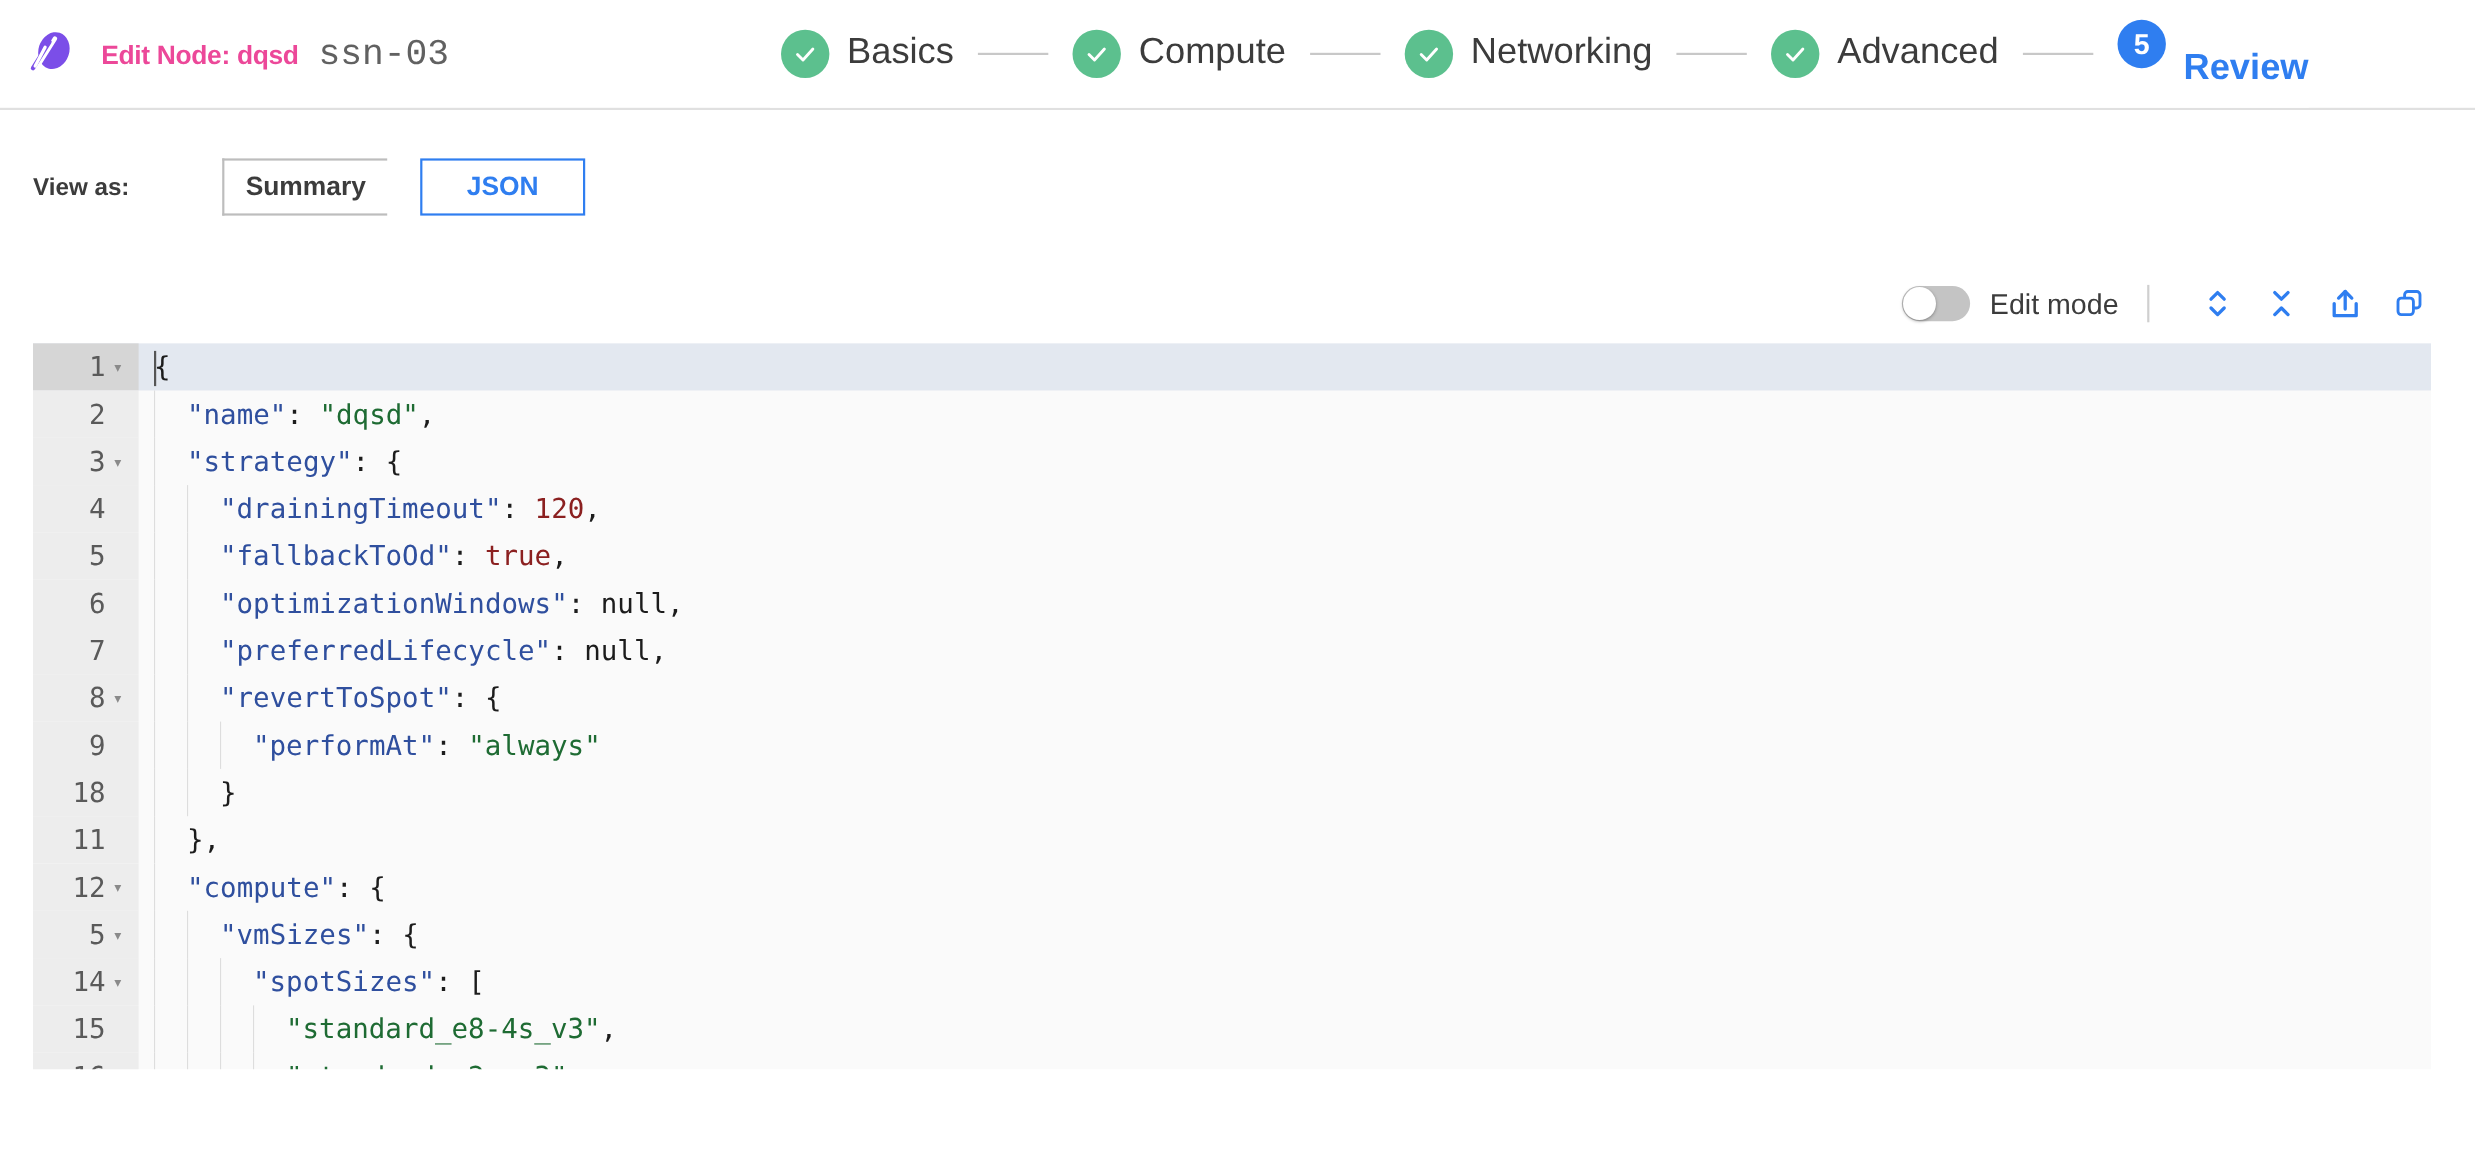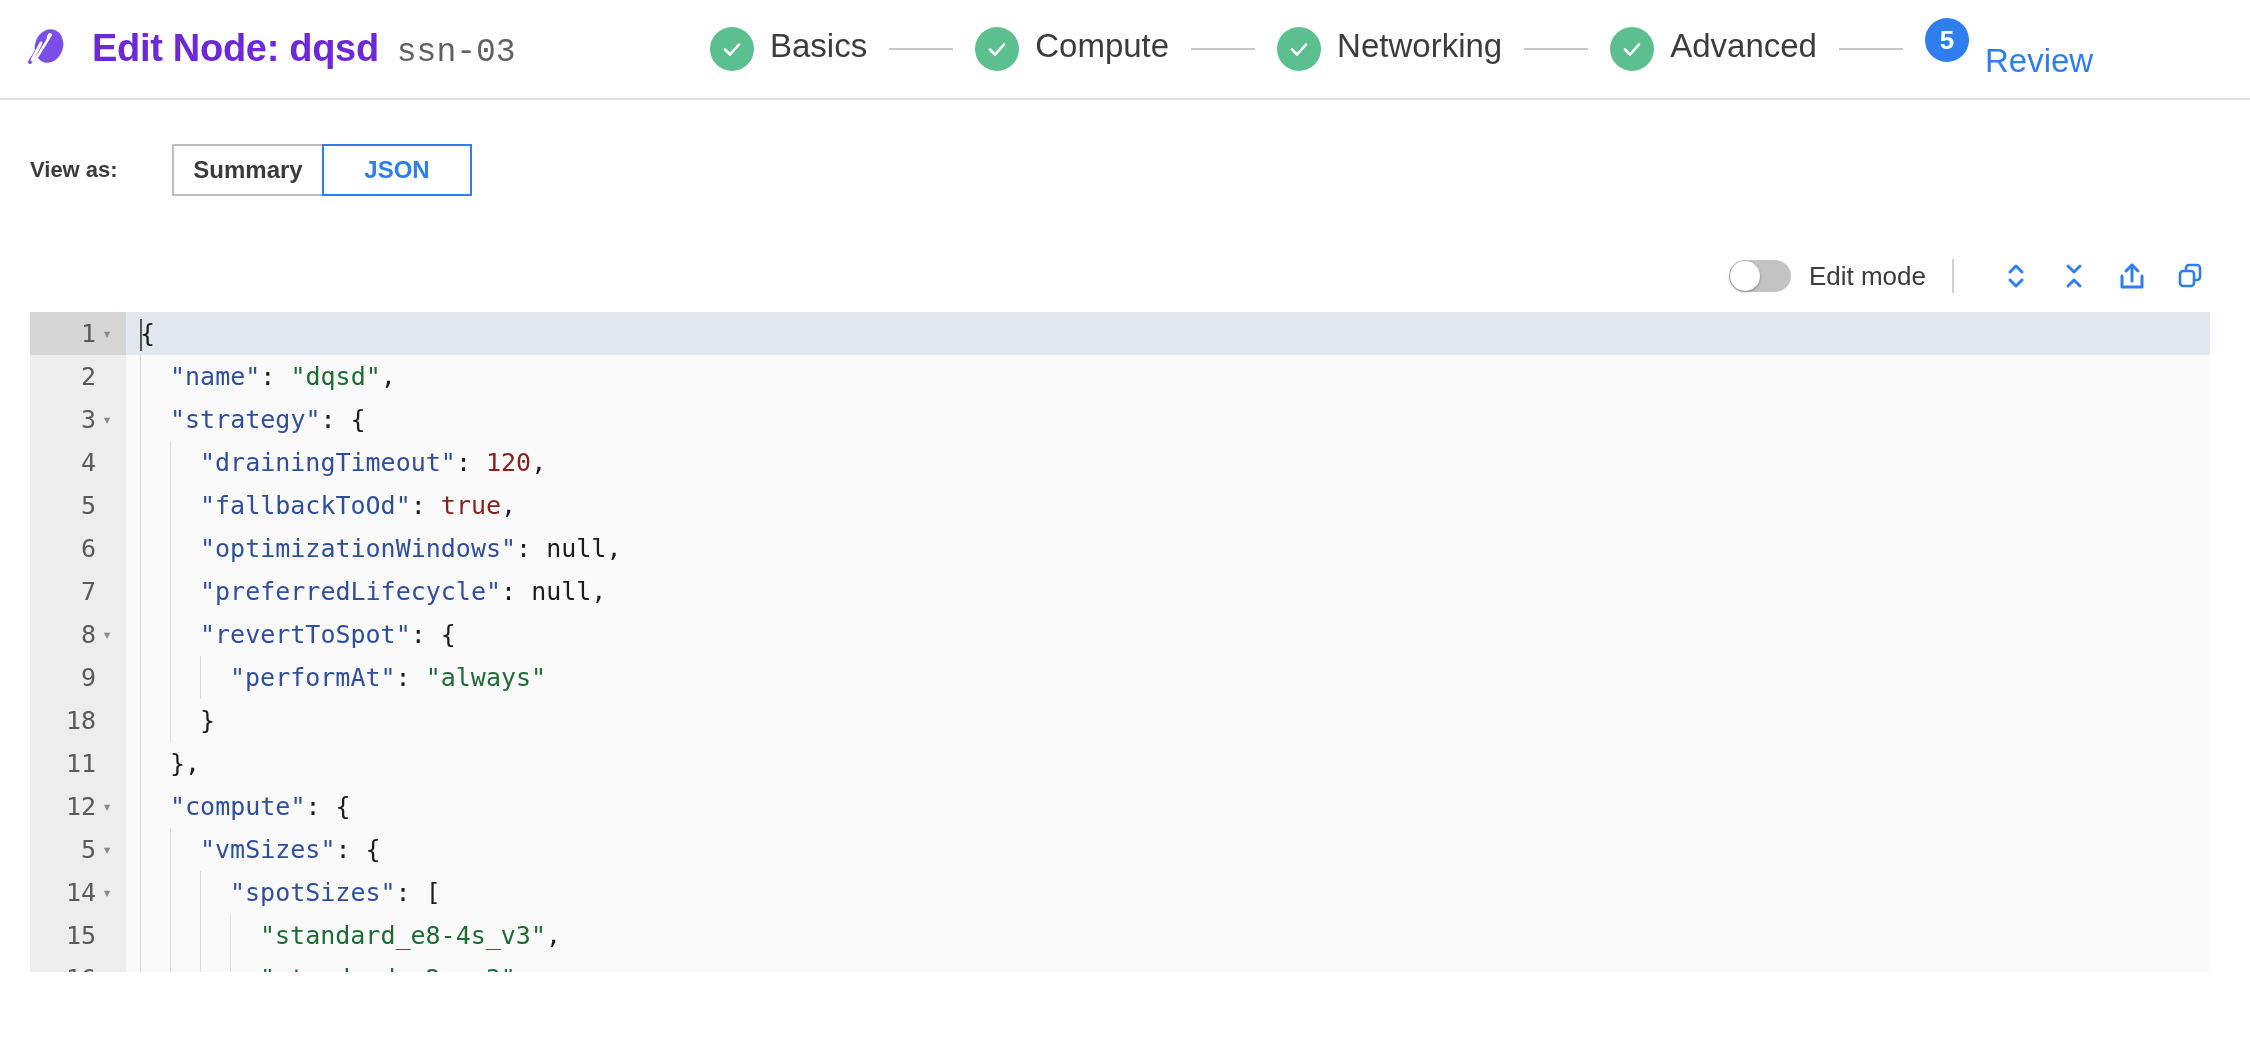--- a/index.html
+++ b/index.html
@@ -36,23 +36,23 @@
     justify-content: center;
   }
   .title-block {
     display: flex;
     align-items: baseline;
     margin-left: 22px;
     white-space: nowrap;
     flex: 0 0 auto;
   }
   .page-title {
-    font-size: 38px;
+    font-size: 24px;
     font-weight: bold;
-    color: #6d28d9;
+    color: #ec4899;
     letter-spacing: -0.3px;
   }
   .node-id {
     font-size: 33px;
     color: #616161;
     margin-left: 18px;
     max-width: 118px;
     overflow: hidden;
     display: inline-block;
     white-space: nowrap;
@@ -93,21 +93,21 @@
     line-height: 1;
   }
   .step-label {
     font-size: 33px;
     margin-left: 16px;
     color: #3c3c3c;
     white-space: nowrap;
   }
   .step-label.active {
     color: #2f7ef0;
-    font-weight: normal;
+    font-weight: bold;
     margin-top: 24px;
   }
   .step-connector {
     width: 64px;
     height: 2px;
     background: #c8c8c8;
     margin: 0 22px;
     flex: 0 0 auto;
   }
 
@@ -131,20 +131,21 @@
     height: 52px;
     min-width: 150px;
     display: flex;
     align-items: center;
     justify-content: center;
     font-size: 24px;
     font-weight: bold;
     box-sizing: border-box;
     background: #ffffff;
     cursor: pointer;
+    margin-left: 30px;
   }
   .seg-btn.inactive {
     border: 2px solid #bdbdbd;
     border-right: none;
     color: #3c3c3c;
   }
   .seg-btn.active {
     border: 2px solid #2f7ef0;
     color: #2f7ef0;
   }

